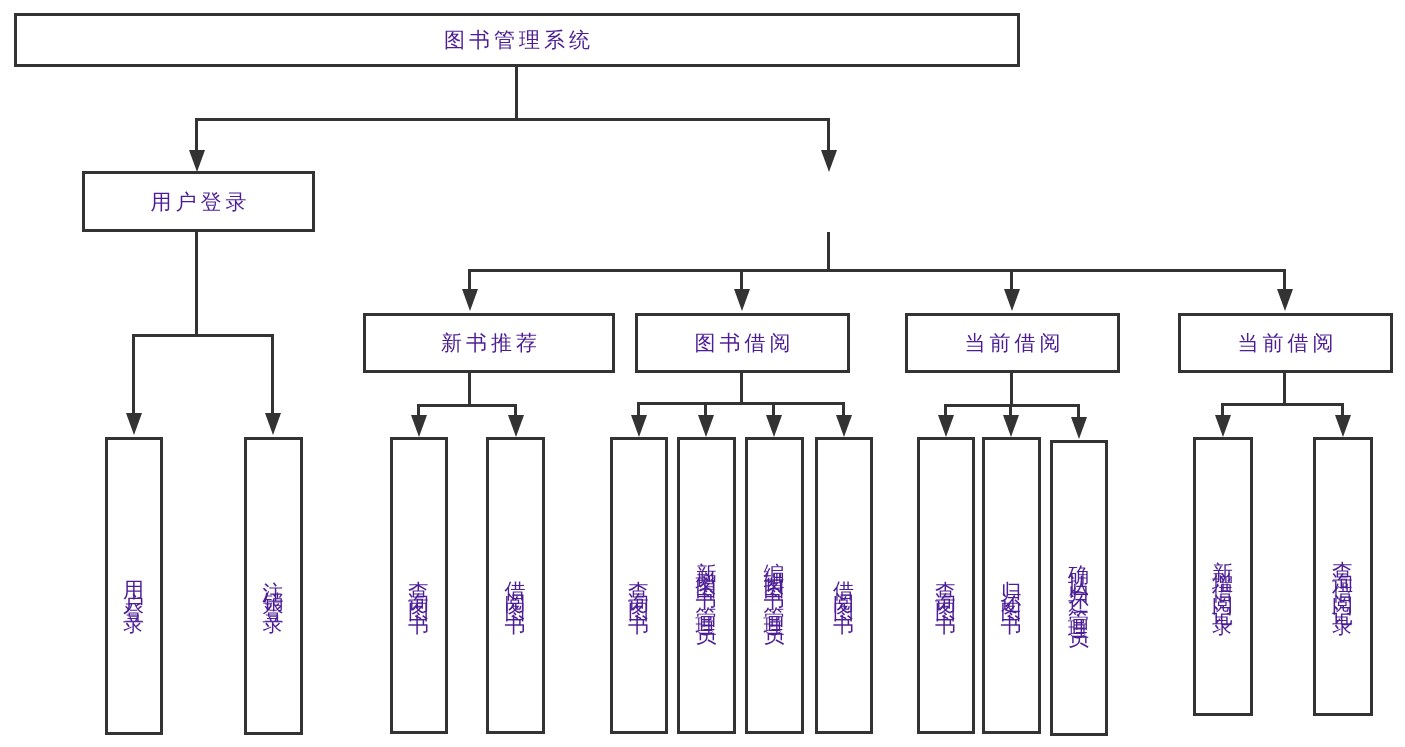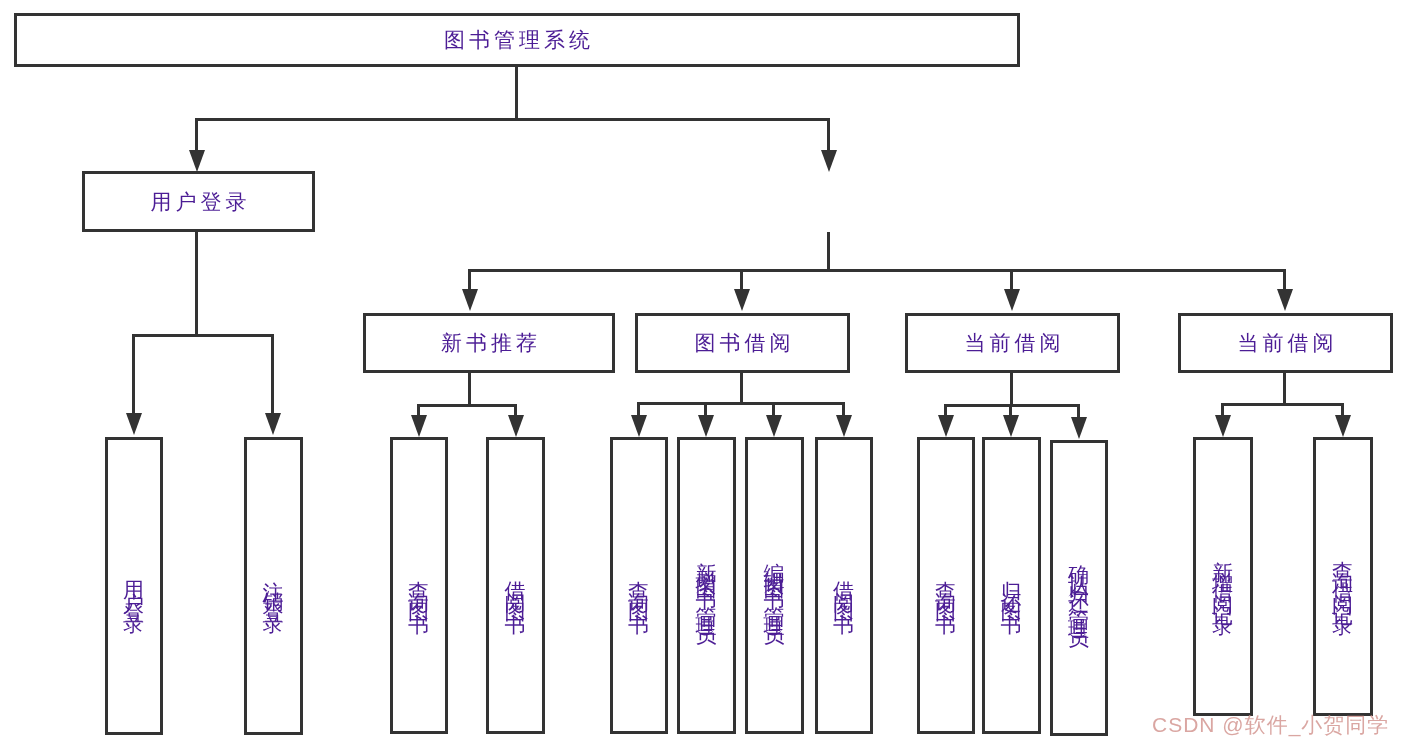--- a/index.html
+++ b/index.html
@@ -143,15 +143,14 @@
   <div class="vline" style="left:1077px;top:405px;height:13px"></div>
   <div class="arrow" style="left:1071px;top:417px"></div>
 
   <div class="vline" style="left:1283px;top:372px;height:34px"></div>
   <div class="hline" style="left:1221px;top:403px;width:123px"></div>
   <div class="vline" style="left:1221px;top:404px;height:12px"></div>
   <div class="arrow" style="left:1215px;top:415px"></div>
   <div class="vline" style="left:1341px;top:404px;height:12px"></div>
   <div class="arrow" style="left:1335px;top:415px"></div>
 
-  <div class="watermark">CSDN @软件_小贺同学</div>
 
 </div>
 
 </body></html>

